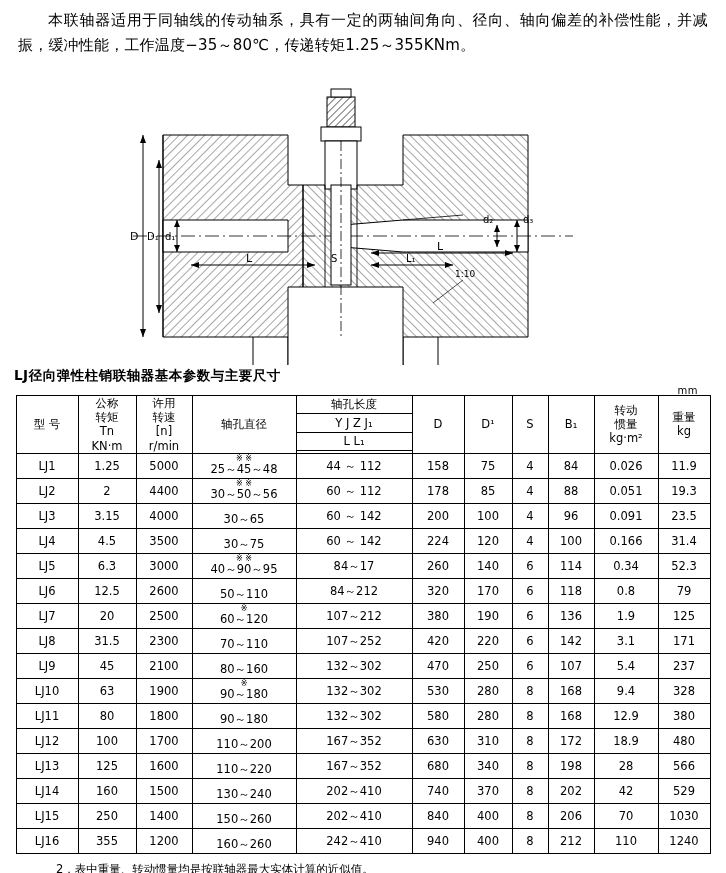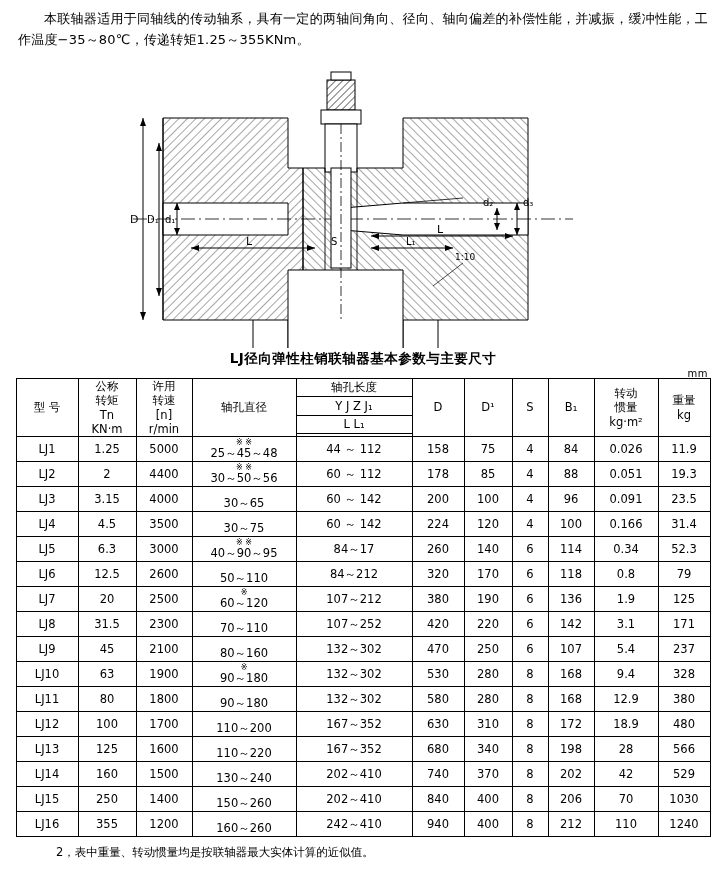--- a/index.html
+++ b/index.html
@@ -16,46 +16,46 @@
     overflow: hidden;
   }
   .page {
     width: 726px;
     height: 873px;
     position: relative;
     box-sizing: border-box;
     padding: 0 14px;
   }
   .intro {
-    font-size: 13px;
+    font-size: 15px;
     line-height: 1.65;
     text-align: justify;
-    margin: 8px 4px 7px 4px;
+    margin: 8px 4px 17px 4px;
     text-indent: 2em;
     letter-spacing: 0.2px;
   }
 
   
   .figure-wrap {
     position: relative;
     height: 290px;
     margin-top: 4px;
   }
   .figure-wrap svg { display: block; margin: 0 auto; }
 
   .fig-title {
-    text-align: center;
+    text-align: left;
     font-size: 13.5px;
     font-weight: bold;
     margin-top: 2px;
     letter-spacing: 0.5px;
   }
   .unit-note {
     position: absolute;
-    right: 18px;
+    right: 28px;
     font-size: 10px;
     letter-spacing: 0.5px;
   }
 
   
   table.spec {
     border-collapse: collapse;
     width: 694px;
     margin: 10px auto 0 auto;
     font-size: 11.5px;

